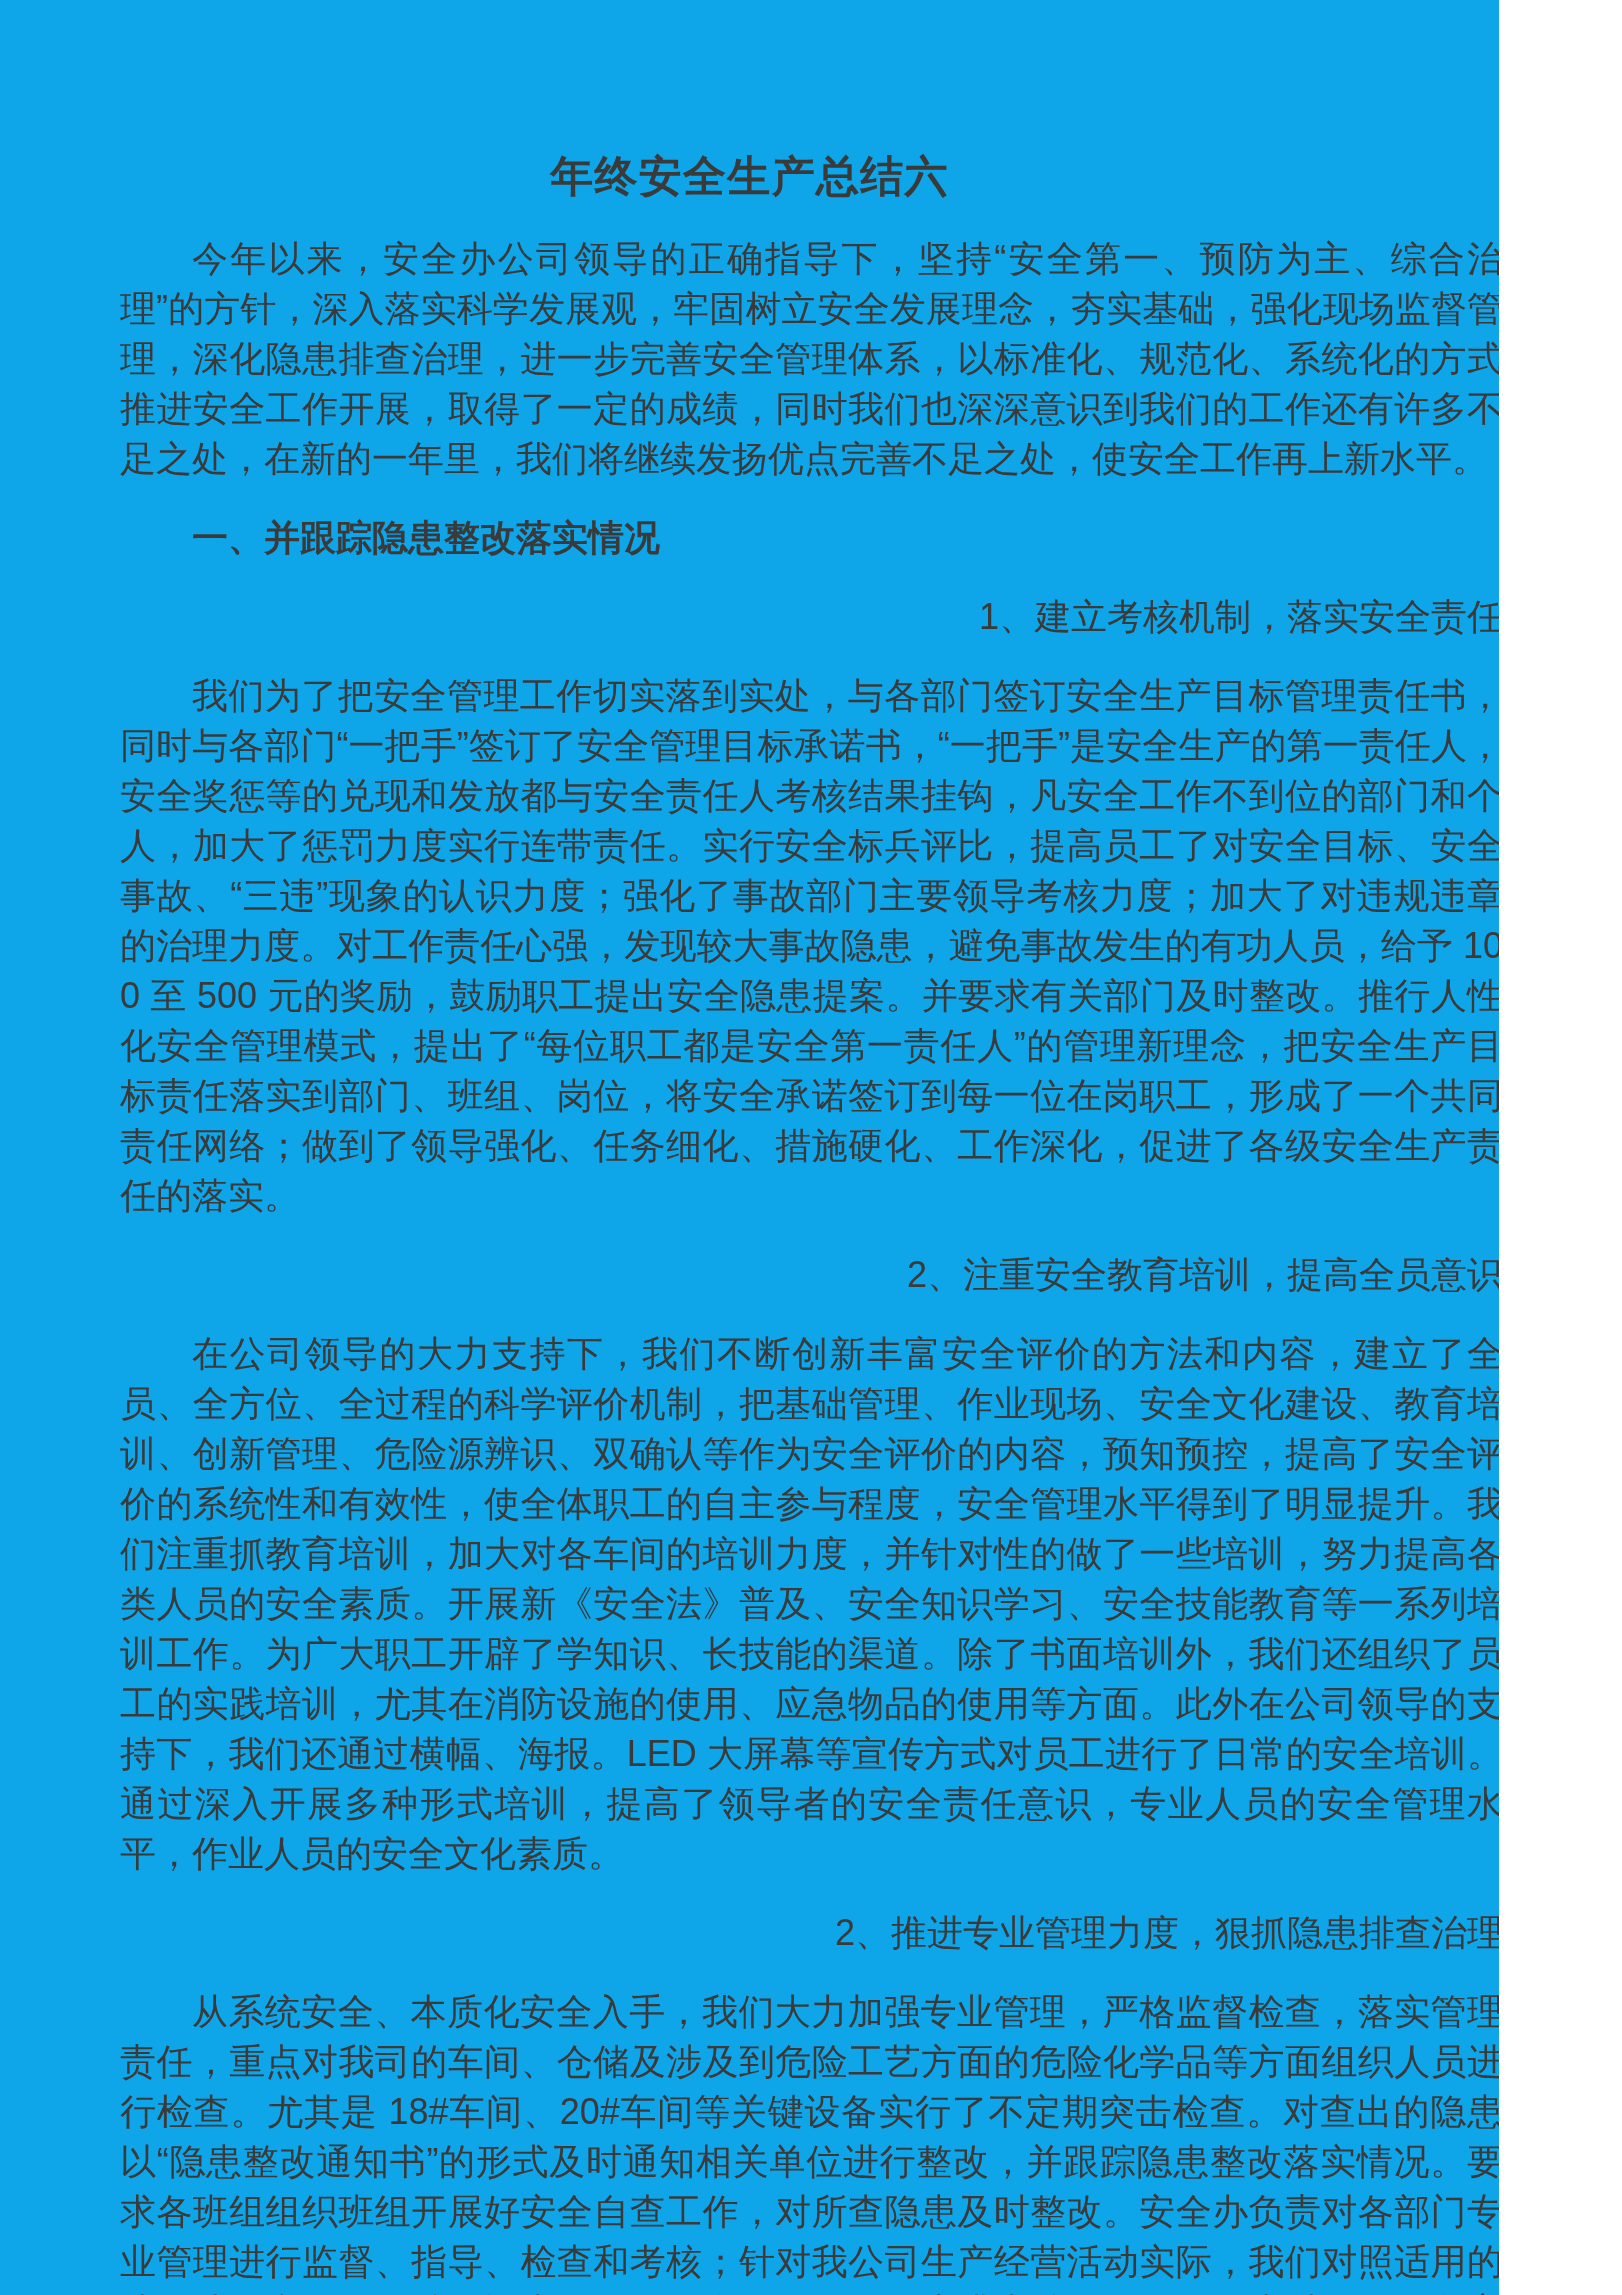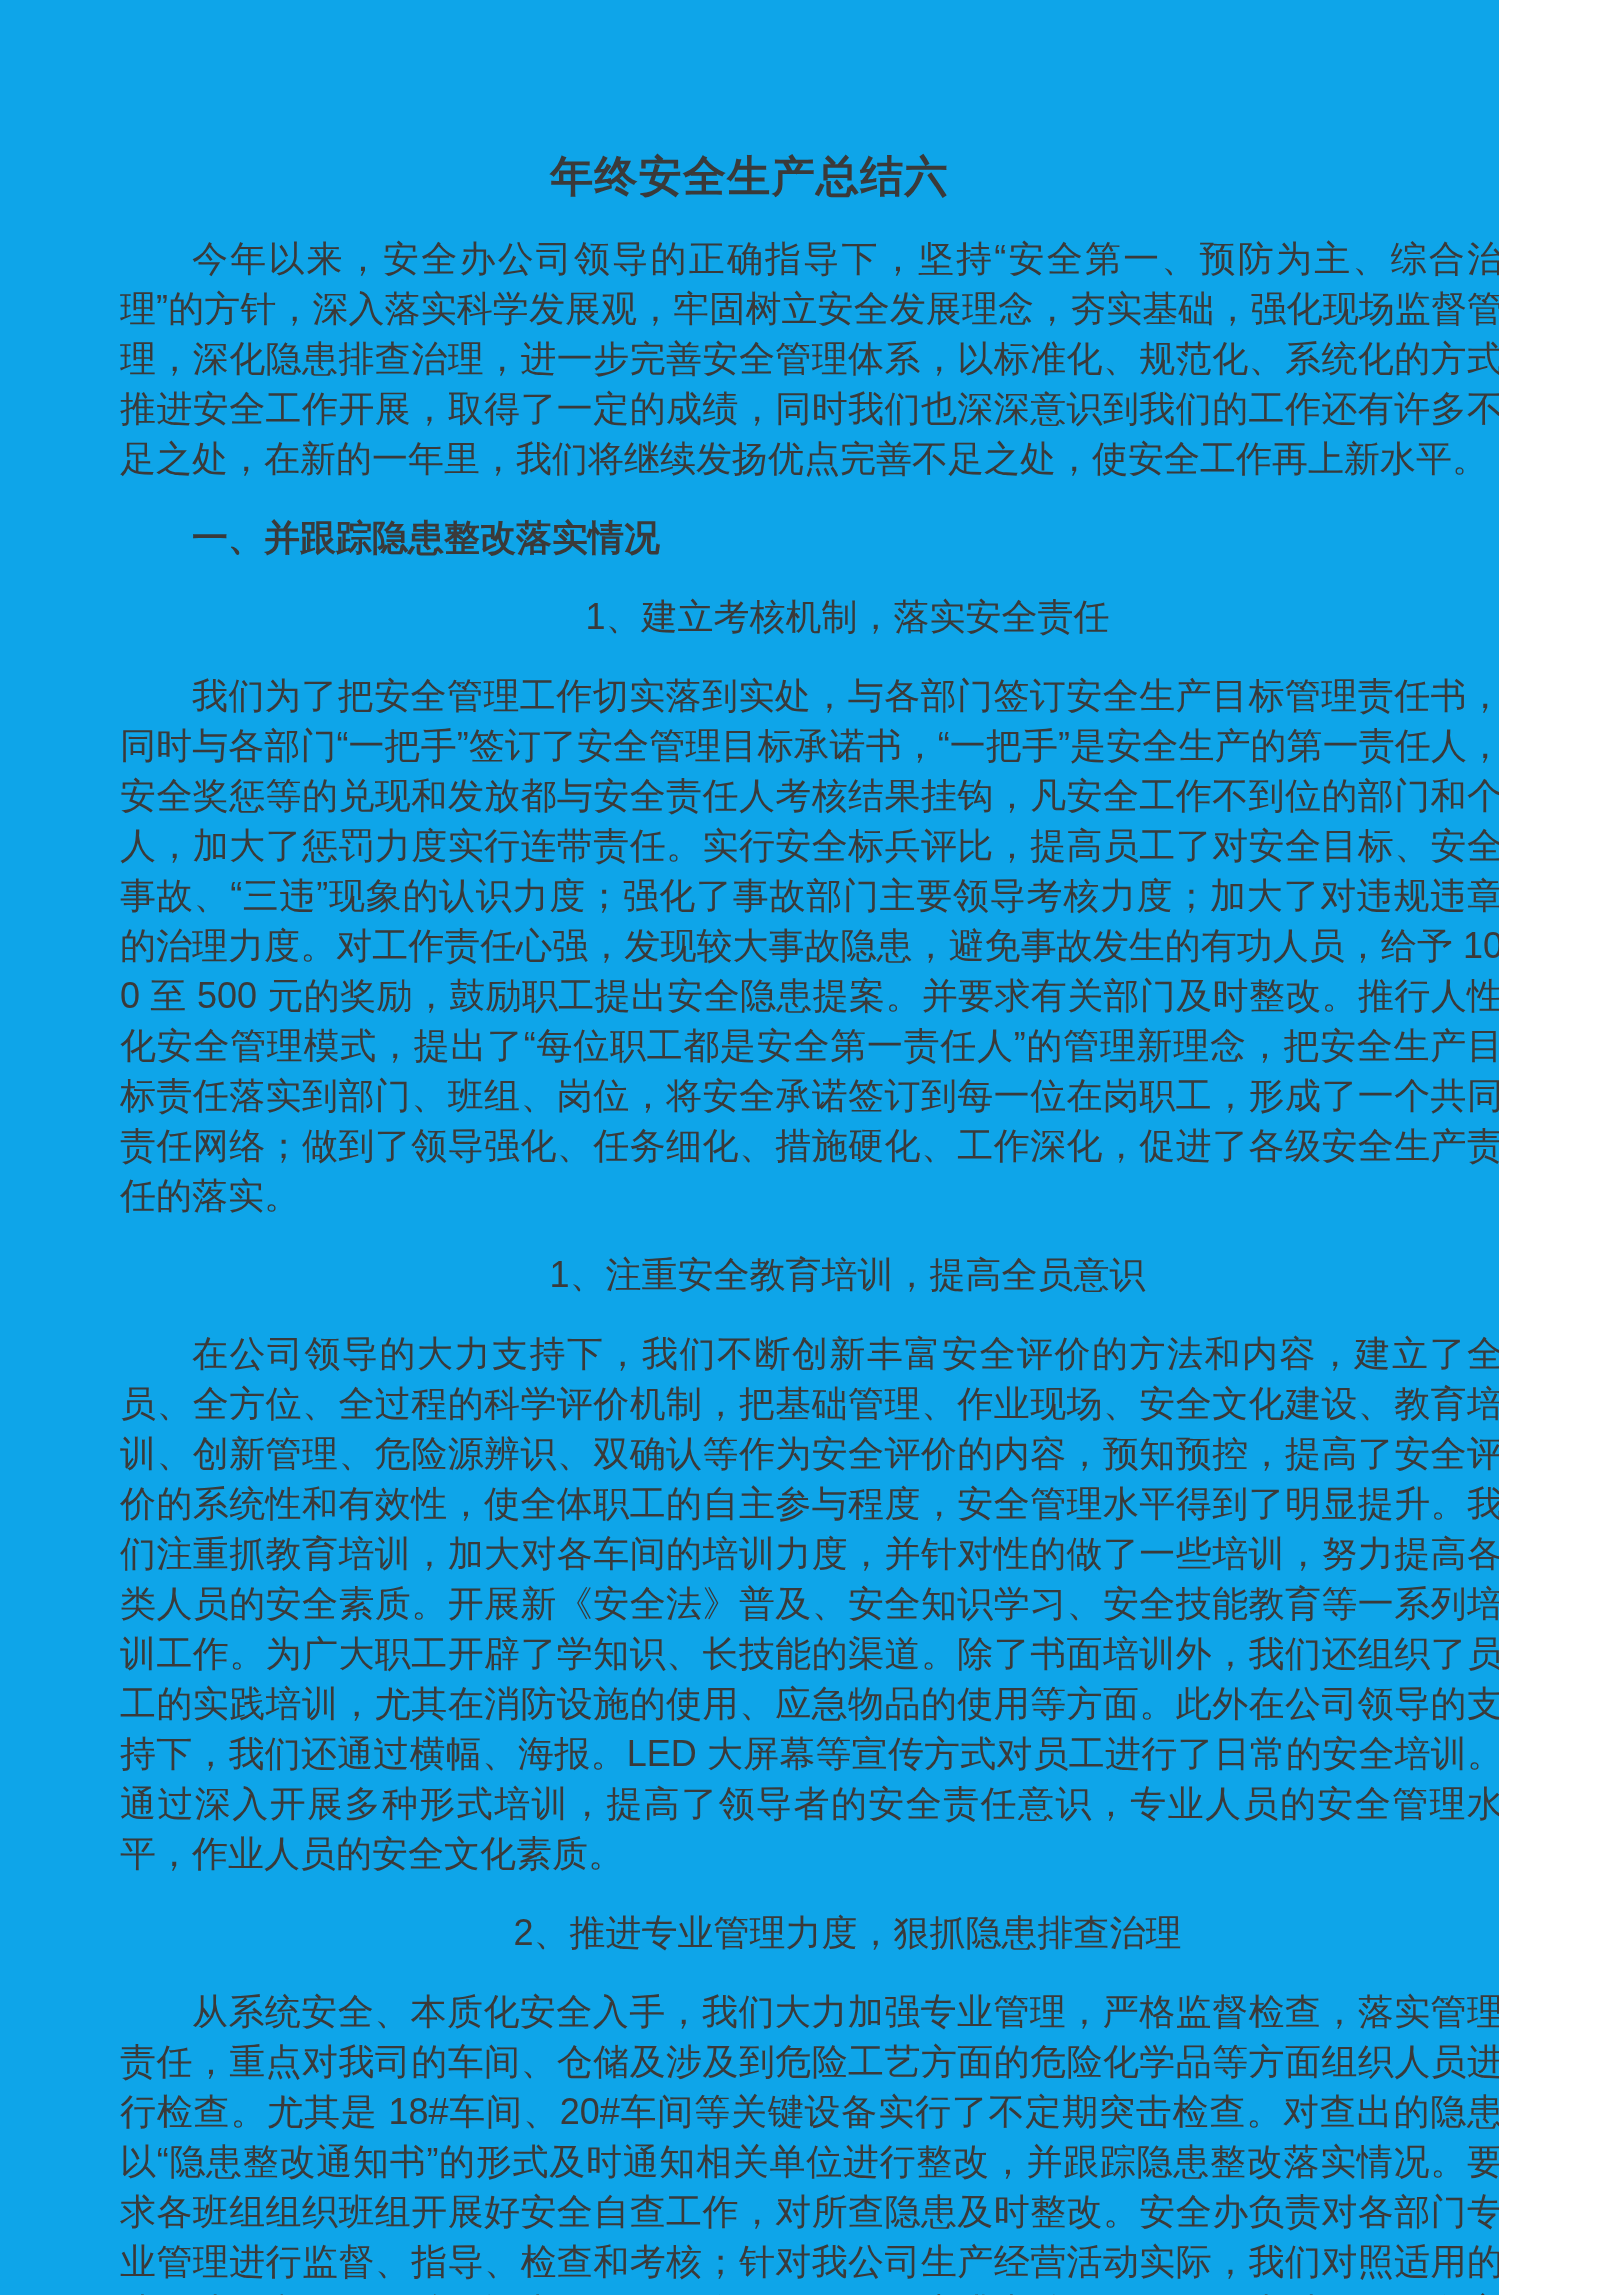--- a/index.html
+++ b/index.html
@@ -39,32 +39,32 @@
     word-break: break-all;
     font-weight: 400;
     color: #3a3a3a;
   }
   .doc-body h2.section-heading {
     font-weight: 700;
     text-align: left;
   }
   .doc-body h3.sub-heading {
     font-weight: 400;
-    text-align: center;
+    text-align: right;
   }
 </style>
 </head>
 <body>
 
 <div class="page">
   <h1 class="doc-title">年终安全生产总结六</h1>
   <div class="doc-body">
       <p class="body-paragraph">今年以来，安全办公司领导的正确指导下，坚持“安全第一、预防为主、综合治理”的方针，深入落实科学发展观，牢固树立安全发展理念，夯实基础，强化现场监督管理，深化隐患排查治理，进一步完善安全管理体系，以标准化、规范化、系统化的方式推进安全工作开展，取得了一定的成绩，同时我们也深深意识到我们的工作还有许多不足之处，在新的一年里，我们将继续发扬优点完善不足之处，使安全工作再上新水平。</p>
       <h2 class="section-heading">一、并跟踪隐患整改落实情况</h2>
       <h3 class="sub-heading">1、建立考核机制，落实安全责任</h3>
       <p class="body-paragraph">我们为了把安全管理工作切实落到实处，与各部门签订安全生产目标管理责任书，同时与各部门“一把手”签订了安全管理目标承诺书，“一把手”是安全生产的第一责任人，安全奖惩等的兑现和发放都与安全责任人考核结果挂钩，凡安全工作不到位的部门和个人，加大了惩罚力度实行连带责任。实行安全标兵评比，提高员工了对安全目标、安全事故、“三违”现象的认识力度；强化了事故部门主要领导考核力度；加大了对违规违章的治理力度。对工作责任心强，发现较大事故隐患，避免事故发生的有功人员，给予 100 至 500 元的奖励，鼓励职工提出安全隐患提案。并要求有关部门及时整改。推行人性化安全管理模式，提出了“每位职工都是安全第一责任人”的管理新理念，把安全生产目标责任落实到部门、班组、岗位，将安全承诺签订到每一位在岗职工，形成了一个共同责任网络；做到了领导强化、任务细化、措施硬化、工作深化，促进了各级安全生产责任的落实。</p>
-      <h3 class="sub-heading">1、注重安全教育培训，提高全员意识</h3>
+      <h3 class="sub-heading">2、注重安全教育培训，提高全员意识</h3>
       <p class="body-paragraph">在公司领导的大力支持下，我们不断创新丰富安全评价的方法和内容，建立了全员、全方位、全过程的科学评价机制，把基础管理、作业现场、安全文化建设、教育培训、创新管理、危险源辨识、双确认等作为安全评价的内容，预知预控，提高了安全评价的系统性和有效性，使全体职工的自主参与程度，安全管理水平得到了明显提升。我们注重抓教育培训，加大对各车间的培训力度，并针对性的做了一些培训，努力提高各类人员的安全素质。开展新《安全法》普及、安全知识学习、安全技能教育等一系列培训工作。为广大职工开辟了学知识、长技能的渠道。除了书面培训外，我们还组织了员工的实践培训，尤其在消防设施的使用、应急物品的使用等方面。此外在公司领导的支持下，我们还通过横幅、海报。LED 大屏幕等宣传方式对员工进行了日常的安全培训。通过深入开展多种形式培训，提高了领导者的安全责任意识，专业人员的安全管理水平，作业人员的安全文化素质。</p>
       <h3 class="sub-heading">2、推进专业管理力度，狠抓隐患排查治理</h3>
       <p class="body-paragraph">从系统安全、本质化安全入手，我们大力加强专业管理，严格监督检查，落实管理责任，重点对我司的车间、仓储及涉及到危险工艺方面的危险化学品等方面组织人员进行检查。尤其是 18#车间、20#车间等关键设备实行了不定期突击检查。对查出的隐患以“隐患整改通知书”的形式及时通知相关单位进行整改，并跟踪隐患整改落实情况。要求各班组组织班组开展好安全自查工作，对所查隐患及时整改。安全办负责对各部门专业管理进行监督、指导、检查和考核；针对我公司生产经营活动实际，我们对照适用的法律法规和规程标准，认真、细致、全面的开展隐患排查治理工作，不走过场，不留盲区、死角、治理不留后患，做到了责任、措施全到位。对于园区安监局、宿豫区安监局、宿豫区质监局等部门对我们提出的隐患整改要求，我们也积极完成，并在整改情况验收时，获得了相关部门的认可。</p>
     </div>
 </div>
 
 
 </body></html>

